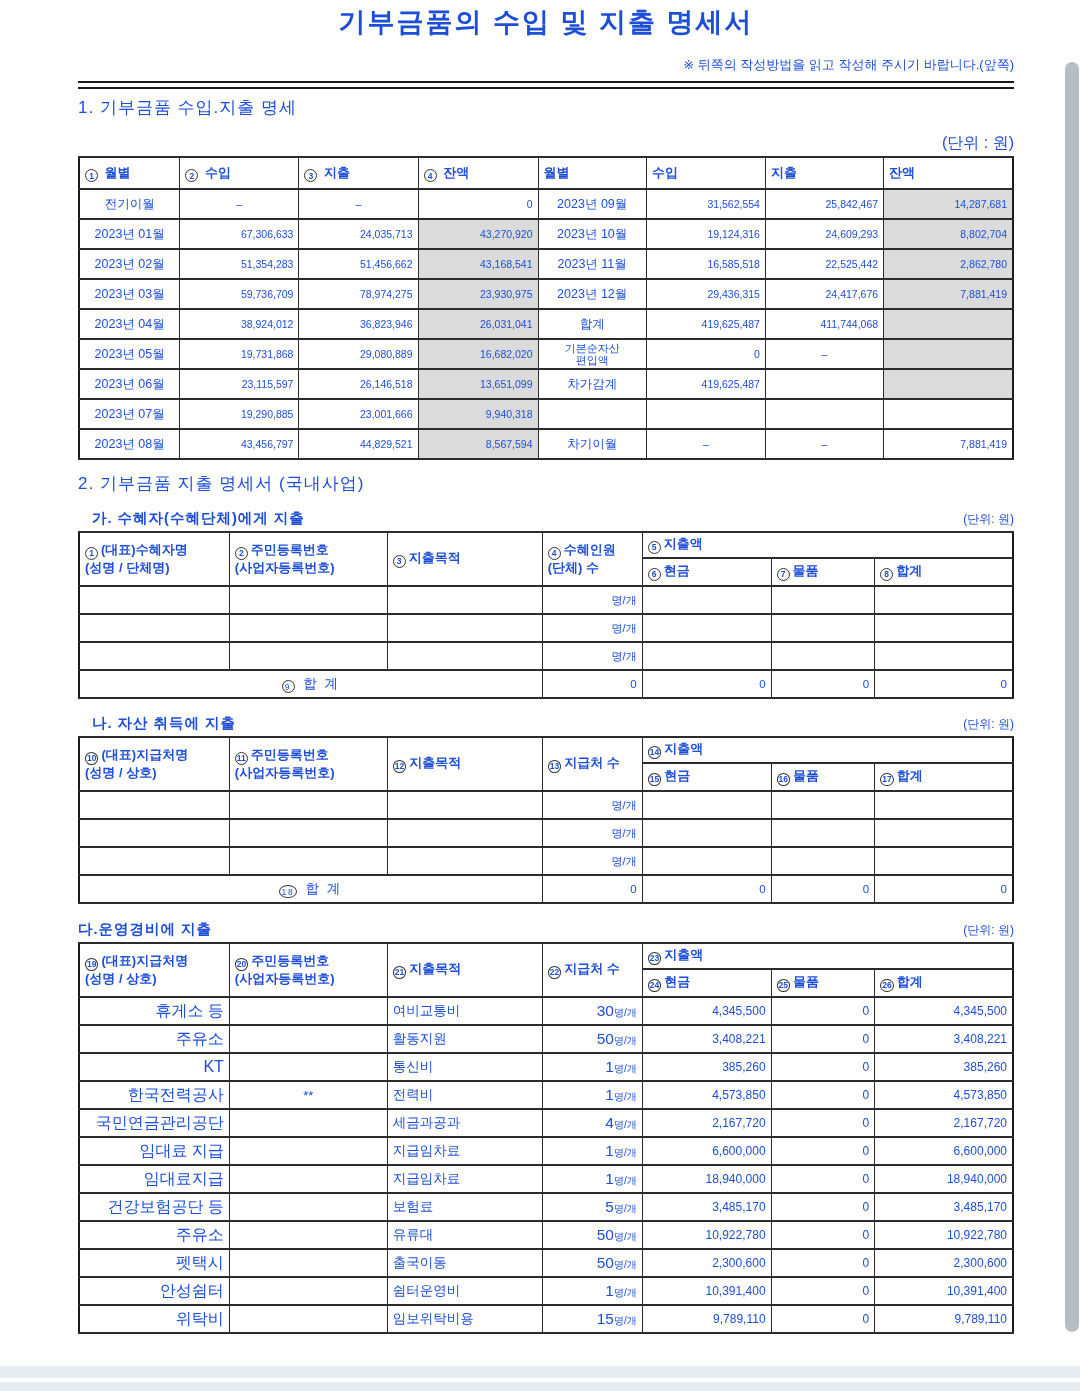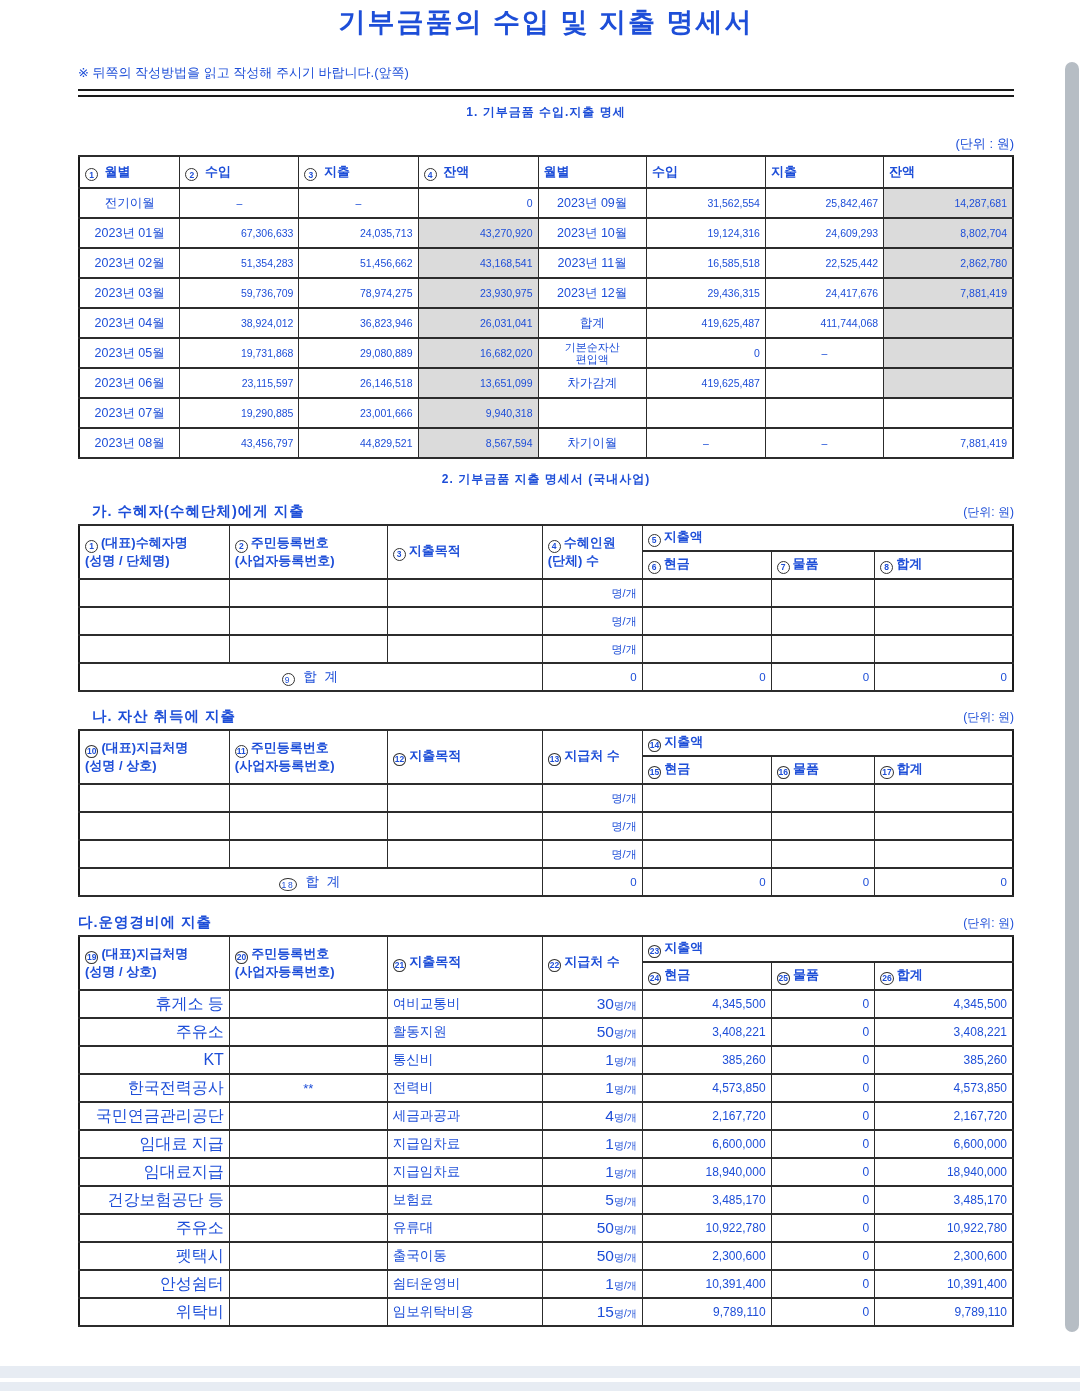--- a/index.html
+++ b/index.html
@@ -1,24 +1,24 @@
 <!DOCTYPE html>
 <html><head>
 <meta charset="utf-8">
 <style>
   html,body{margin:0;padding:0;background:#fff;}
   .page{position:relative;width:1080px;height:1391px;background:#ffffff;overflow:hidden;
         font-family:"Liberation Sans","DejaVu Sans",sans-serif;color:#1d4ed8;}
   .doc{position:absolute;left:78px;width:936px;top:0;}
 
   .title{margin-top:4px;text-align:center;font-size:27px;font-weight:bold;letter-spacing:2px;}
-  .note-row{display:flex;justify-content:flex-start;align-items:flex-end;margin-top:24px;font-size:13px;}
+  .note-row{display:flex;justify-content:flex-end;align-items:flex-end;margin-top:16px;font-size:13px;}
   .dbl{margin-top:7px;height:4px;border-top:2px solid #1a1a1a;border-bottom:2px solid #1a1a1a;}
-  .s-h1{margin-top:7px;font-size:12px;font-weight:bold;letter-spacing:1px;text-align:center;}
-  .unit{ text-align:right;font-size:13px;margin-top:14px;margin-bottom:2px;}
+  .s-h1{margin-top:7px;font-size:17px;font-weight:normal;letter-spacing:1px;}
+  .unit{ text-align:right;font-size:16px;margin-top:14px;margin-bottom:2px;}
   .sub-row{display:flex;justify-content:space-between;align-items:flex-end;margin-top:14px;margin-bottom:3px;}
   .s-h2{font-size:14.5px;font-weight:bold;margin-left:14px;letter-spacing:1px;}
   .s-h2.noindent{margin-left:0;}
   .unit2{font-size:12px;}
 
   table{width:100%;border-collapse:collapse;table-layout:fixed;border:2px solid #1a1a1a;}
   th,td{border:1px solid #2c2c2c;border-top-width:2px;border-bottom-width:2px;padding:0 5px;overflow:hidden;}
   th{font-weight:bold;text-align:left;}
 
   

